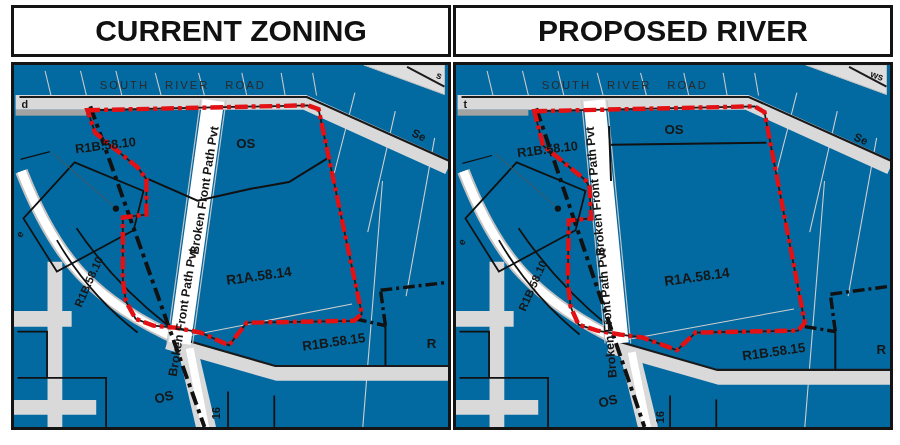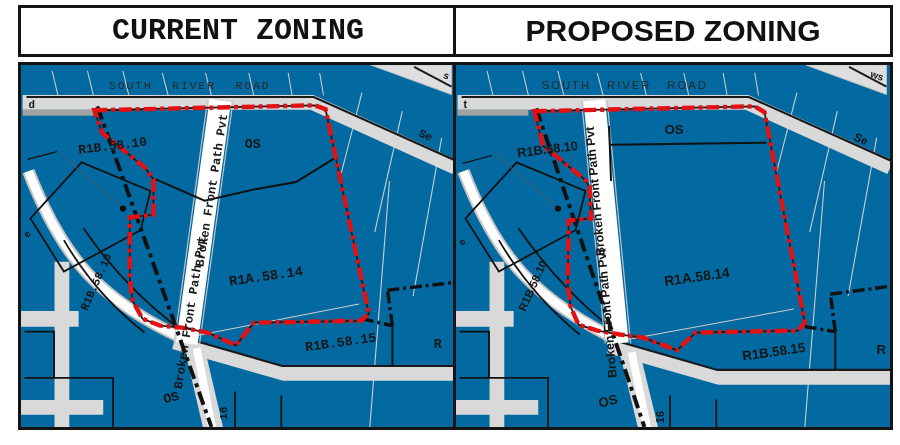--- a/index.html
+++ b/index.html
@@ -1,18 +1,18 @@
 <!DOCTYPE html>
 <html><head>
 <meta charset="utf-8">
 <style>
   html,body{margin:0;padding:0;background:#ffffff;}
   body{width:900px;height:445px;position:relative;font-family:"Liberation Sans",sans-serif;}
   .panel{position:absolute;top:5px;width:440px;}
-  .panel-current{left:18px;font-family:Liberation Mono, monospace;}
+  .panel-current{left:11px;}
   .panel-proposed{left:453px;}
   .title-box{border:3px solid #141414;height:46px;display:flex;align-items:center;justify-content:center;background:#fff;}
   .title-text{font-weight:bold;font-size:30px;color:#111;letter-spacing:0px;white-space:nowrap;}
   .map-box{border:3px solid #141414;margin-top:5px;height:362px;background:#0369a1;position:relative;overflow:hidden;}
   svg{display:block;}
   text{fill:#161616;}
   .t-street{font-size:11.5px;letter-spacing:2px;word-spacing:11px;fill:#2a2a2a;}
   .t-zone{font-size:13.5px;font-weight:bold;}
   .t-zone-lg{font-size:14px;font-weight:bold;}
   .t-small{font-size:11.5px;font-weight:bold;}
@@ -113,21 +113,21 @@
       <text text-anchor="middle" class="t-small" transform="translate(206,354) rotate(-90)">16</text>
       <text x="416" y="288" class="t-zone">R</text>
       <text text-anchor="middle" class="t-path" transform="translate(194,128) rotate(-81)">Broken Front Path Pvt</text>
       <text text-anchor="middle" class="t-path" transform="translate(172,252) rotate(-81)">Broken Front Path Pvt</text>
     </svg>
   </div>
 </div>
 
 <div class="panel panel-proposed">
   <div class="title-box">
-    <span class="title-text">PROPOSED ZONING</span>
+    <span class="title-text">PROPOSED RIVER</span>
   </div>
   <div class="map-box">
     <svg width="434" height="362" viewBox="0 0 434 368">
       <g stroke="#c9c9c9" stroke-width="1.1">
         <line x1="28" y1="6" x2="34" y2="31"></line>
           <line x1="64" y1="6" x2="70" y2="31"></line>
         <line x1="100" y1="6" x2="106" y2="31"></line>
           <line x1="140" y1="8" x2="146" y2="31"></line>
         <line x1="184" y1="8" x2="190" y2="31"></line>
           <line x1="228" y1="8" x2="233" y2="31"></line>

